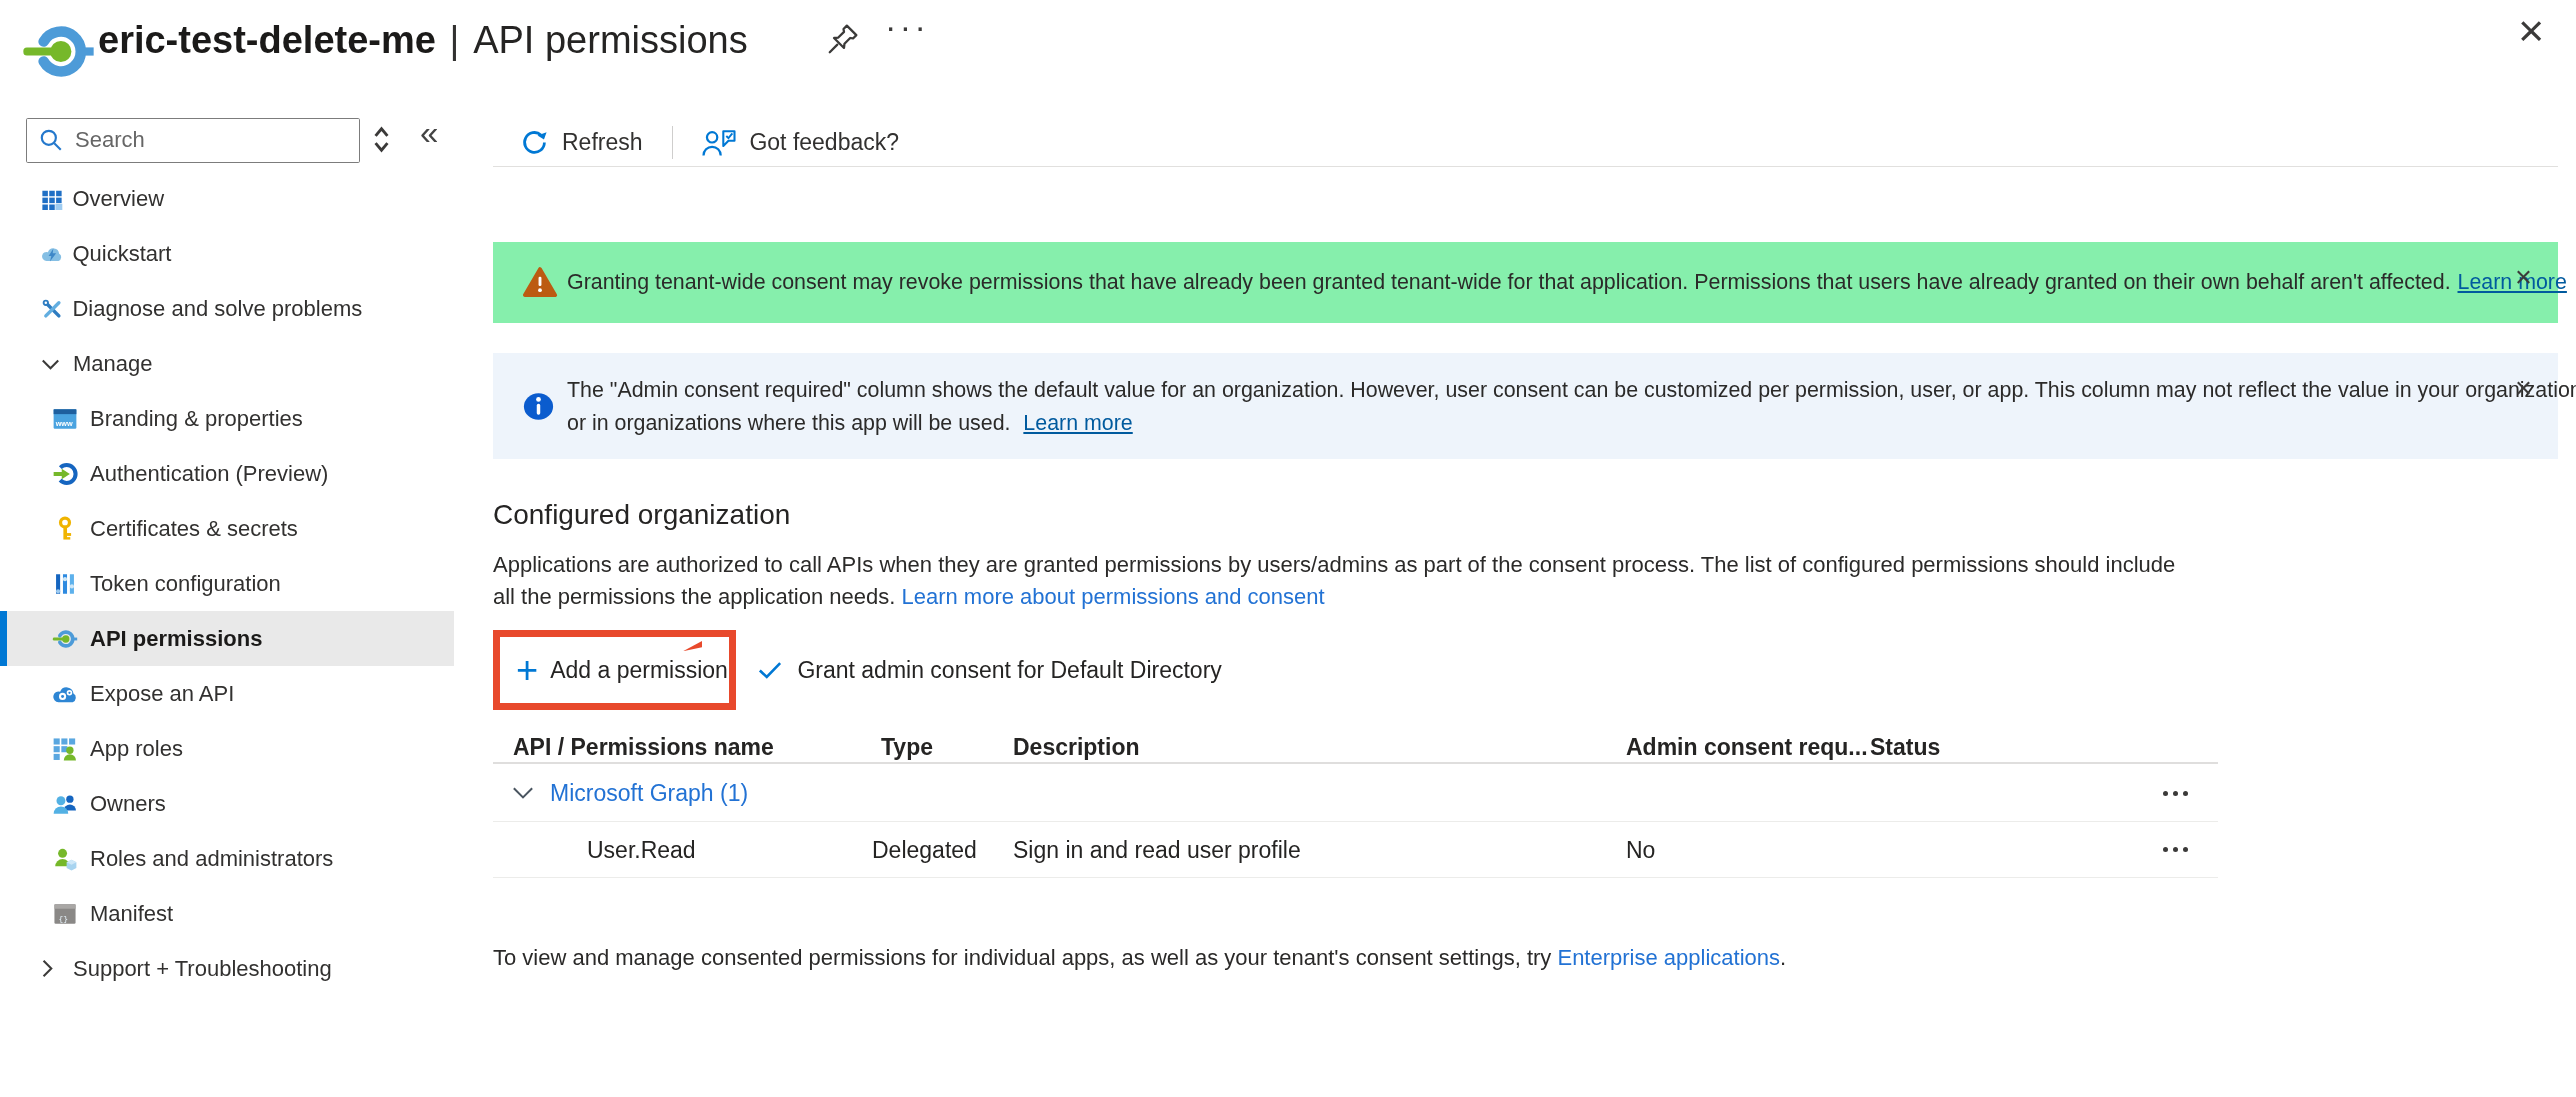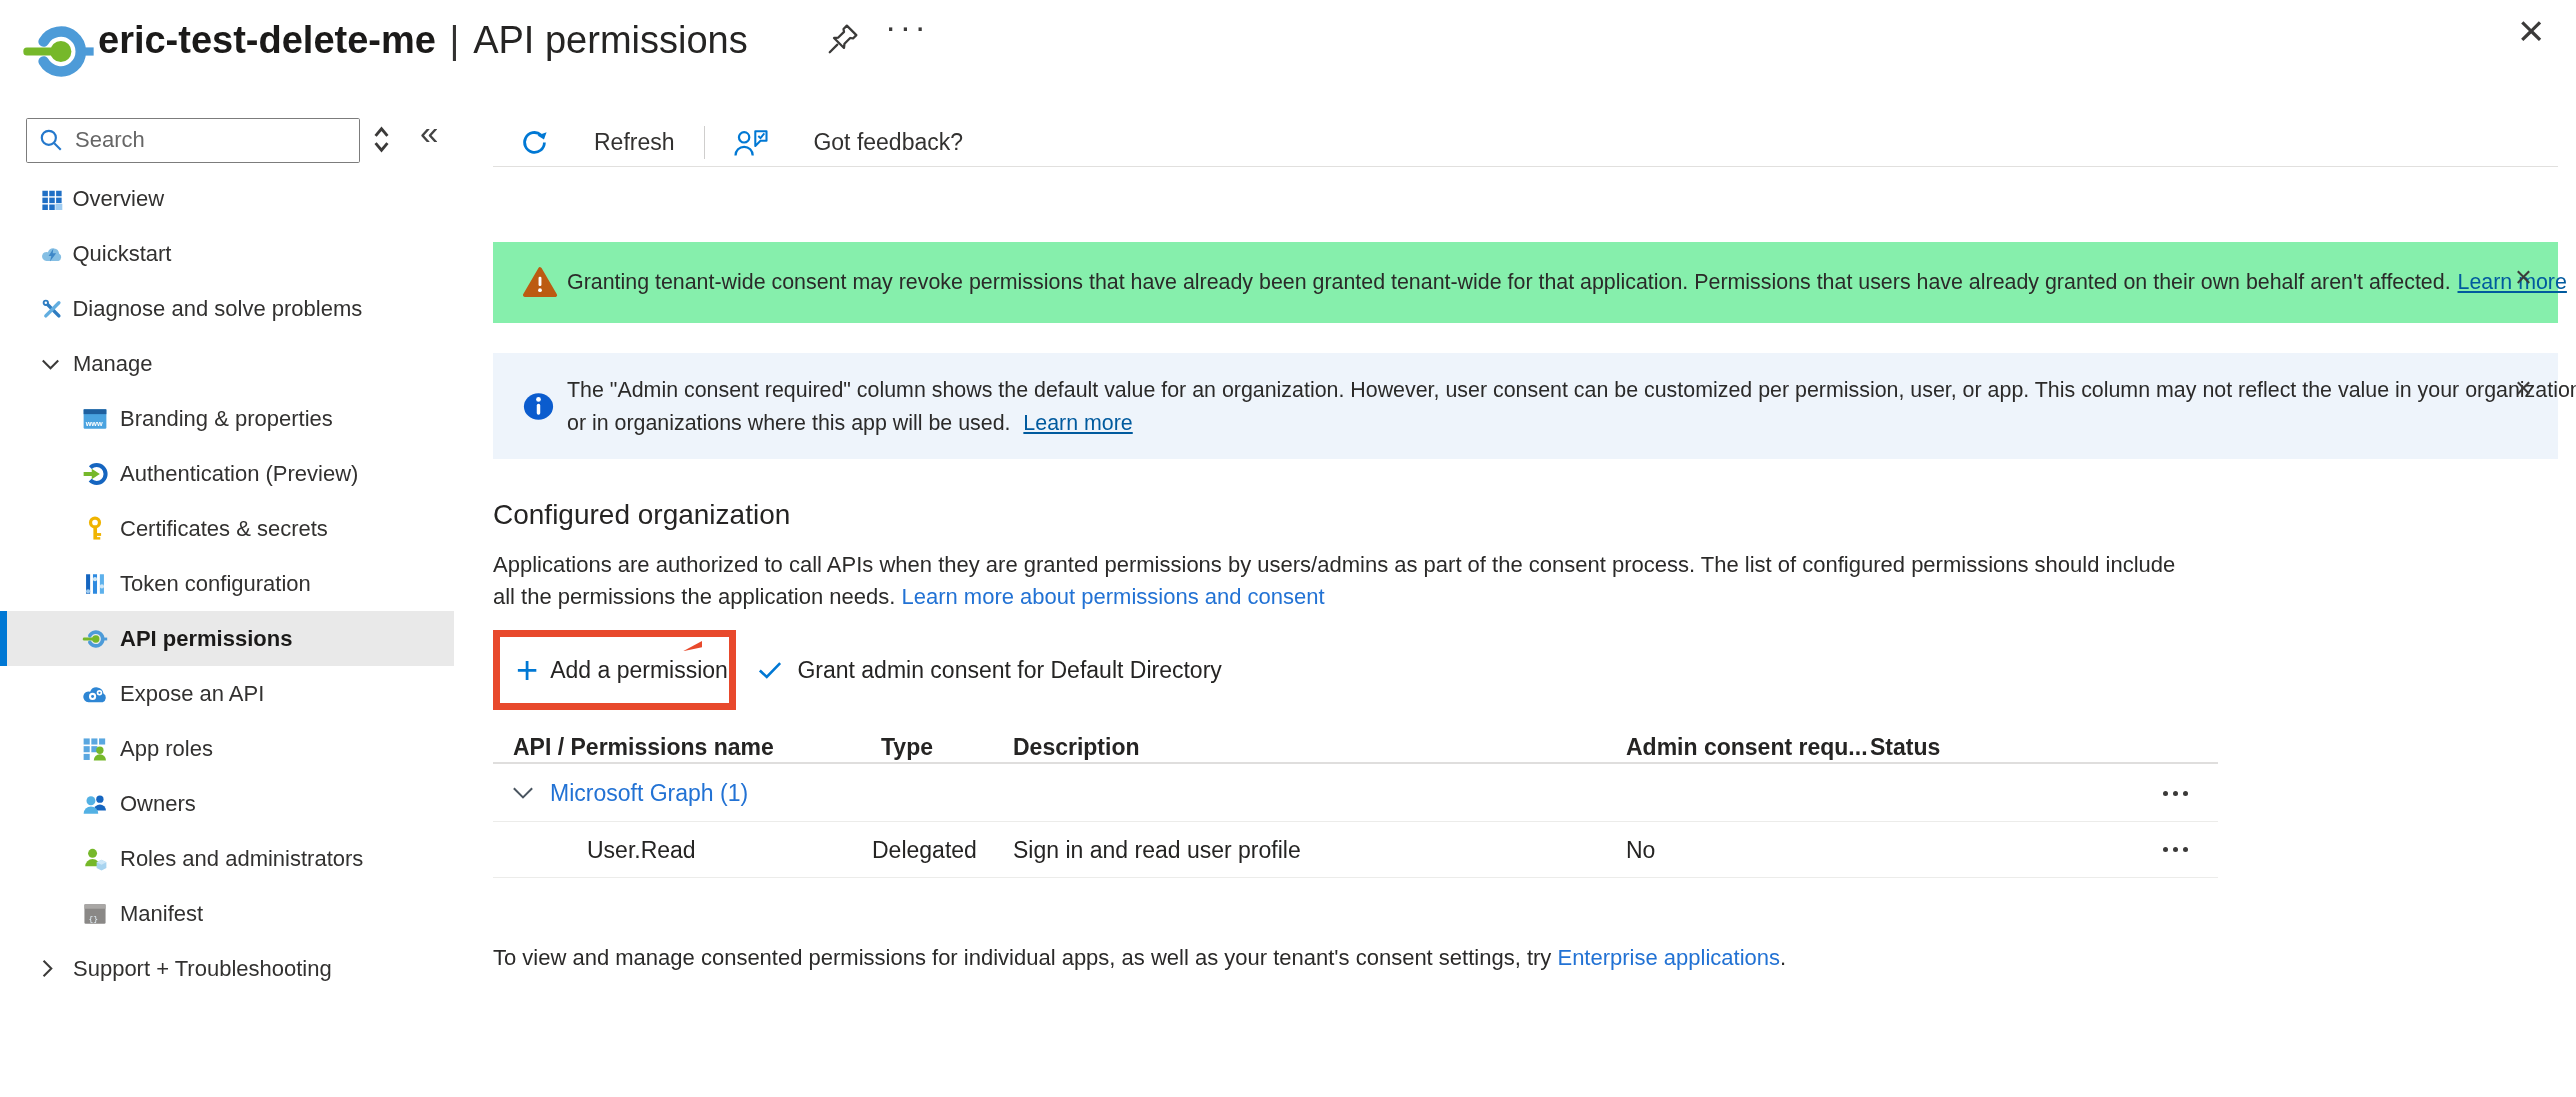--- a/index.html
+++ b/index.html
@@ -25,33 +25,33 @@
   #search-box { position:absolute; left:26px; top:6.9px; width:334px; height:45px; }
   #search-input { width:100%; height:100%; border:0.9px solid #7c7c7c; border-radius:1.7px; padding-left:48px; font-size:22px; font-family:inherit; color:#323130; outline:none; }
   #search-input::placeholder { color:#666; }
   #search-icon { position:absolute; left:12px; top:9.4px; width:26px; height:26px; }
   #updown-btn { position:absolute; left:372px; top:13.7px; width:19px; height:29px; cursor:pointer; }
   #collapse-btn { position:absolute; left:420px; top:3.4px; font-size:33px; color:#444; cursor:pointer; }
 
   #nav { position:absolute; left:0; top:60px; width:480px; }
   .nav-row { position:relative; display:flex; align-items:center; height:55px; width:454px; padding-left:41px; font-size:22px; color:#323130; cursor:pointer; white-space:nowrap; }
   .nav-row .nav-icon { width:22px; height:22px; flex:none; margin-right:9.4px; }
-  .nav-row.sub { padding-left:82px; }
+  .nav-row.sub { padding-left:52px; }
   .nav-row.sub .nav-icon { width:26px; height:26px; margin-right:12px; }
   .nav-row .chev { width:19px; height:12px; flex:none; margin-right:13px; }
   .nav-row .chev-r { width:12px; height:19px; flex:none; margin-right:20px; }
   .nav-row.selected { background:#e9e9e9; }
   .nav-row.selected::before { content:""; position:absolute; left:0; top:0; width:6.9px; height:55px; background:#0078d4; }
   .nav-row.selected span { font-weight:700; color:#1b1a19; }
   svg polyline.dark { fill:none; stroke:#3b3a39; stroke-width:2.4; }
 
   
   #toolbar { position:absolute; left:519px; top:120px; height:45px; display:flex; align-items:center; font-size:23px; color:#323130; }
   #toolbar .tb-icon { width:31px; height:31px; margin-right:12px; }
-  #toolbar .tb-btn { display:flex; align-items:center; cursor:pointer;gap:32px; }
+  #toolbar .tb-btn { display:flex; align-items:center; cursor:pointer; }
   #toolbar .tb-divider { width:0.9px; height:33px; background:#cfcecd; margin:0 29px; }
   #content-divider { position:absolute; left:493px; top:166px; width:2065px; border-top:0.9px solid #e1e0de; }
 
   
   .banner { position:absolute; left:493px; width:2065px; }
   #warning-banner { top:242px; height:81px; background:#86efac; }
   #info-banner { top:353px; height:106px; background:#eef4fb; }
   .banner .b-close { position:absolute; right:26px; top:19px; font-size:29px; font-weight:300; color:#3b3a39; cursor:pointer; }
   .banner-text { position:absolute; left:74px; font-size:21.4px; color:#2b2a29; line-height:33px; white-space:nowrap; }
   #warning-banner .banner-text { top:0; height:81px; display:flex; align-items:center; }

